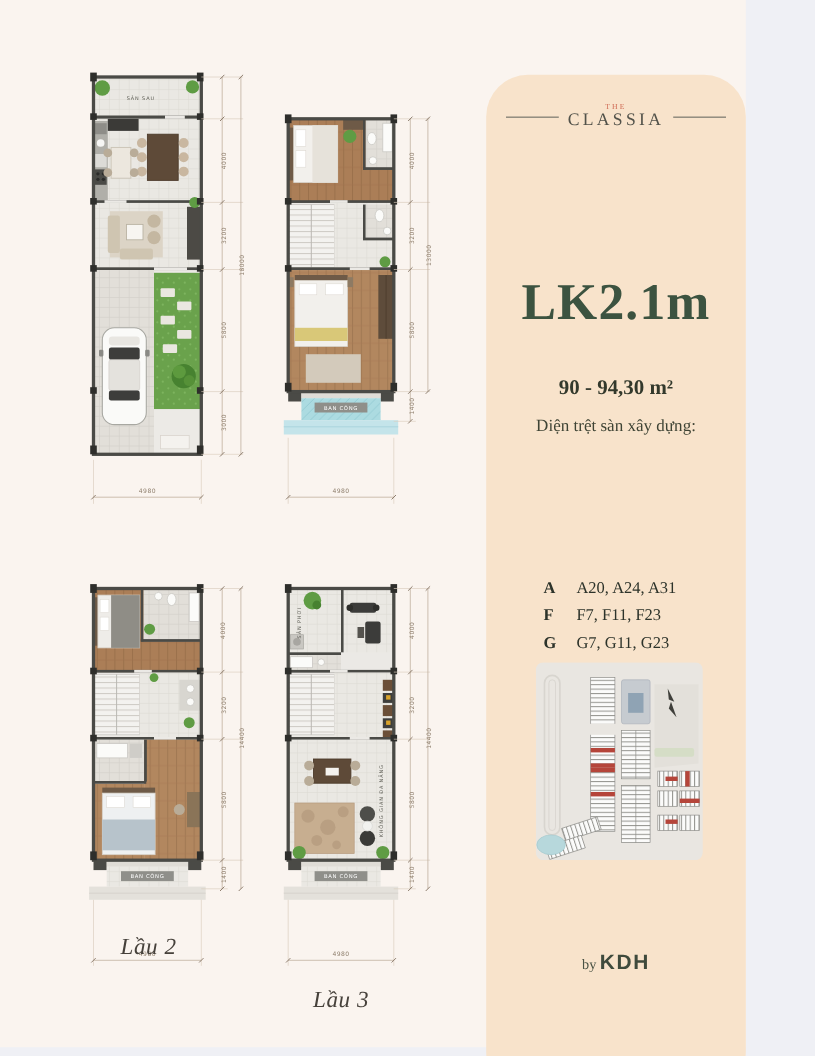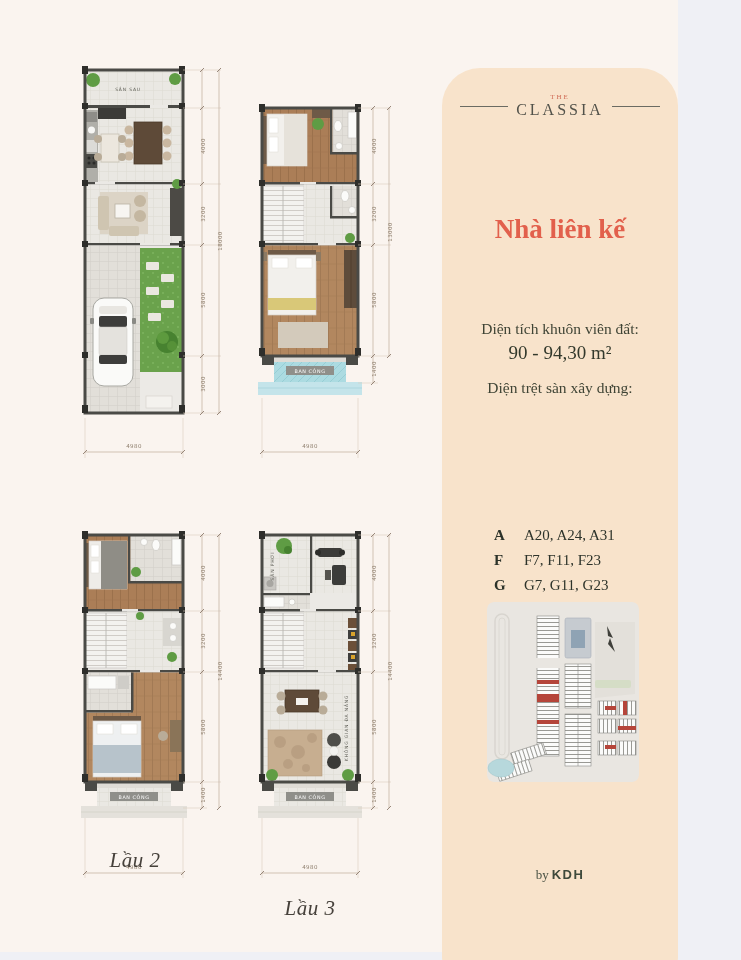--- a/index.html
+++ b/index.html
@@ -15,28 +15,28 @@
   .logo{position:absolute;top:26px;left:0;width:100%;display:flex;align-items:center;justify-content:center;gap:8px;}
   .logo .rule{display:block;width:48px;height:1px;background:#6b6b62;}
   .logo .stack{display:flex;flex-direction:column;align-items:center;line-height:1;}
   .logo .the{font-size:7px;letter-spacing:2px;color:#cf6a54;margin-bottom:1px;}
   .logo .classia{font-size:16px;letter-spacing:3px;color:#52524a;}
   .subtitle{position:absolute;top:146px;left:0;width:100%;text-align:center;
             font-size:27px;font-weight:bold;color:#e2604c;}
   .title{position:absolute;top:180px;left:0;width:100%;text-align:center;
          font-size:47px;font-weight:bold;color:#3c5340;letter-spacing:1px;}
   .area-label{position:absolute;left:0;width:100%;text-align:center;font-size:15.5px;color:#3f4435;}
-  .area-value{position:absolute;left:0;width:100%;text-align:center;font-size:19px;font-weight:normal;color:#33392c;}
+  .area-value{position:absolute;left:0;width:100%;text-align:center;font-size:19px;font-weight:bold;color:#33392c;}
   .units{position:absolute;top:459px;left:52px;font-size:15px;color:#2d332a;}
   .unit-row{display:flex;margin-bottom:8px;}
   .unit-group{width:30px;font-weight:bold;}
   .map-wrap{position:absolute;left:45px;top:534px;width:152px;height:180px;border-radius:7px;overflow:hidden;}
   .byline{position:absolute;top:797px;left:0;width:100%;text-align:center;color:#3f4a3c;}
   .byline .by{font-size:13px;margin-right:3px;color:#4a5244;}
-  .byline .kdh{font-size:13px;font-weight:bold;letter-spacing:1.5px;font-family:"Liberation Sans",sans-serif;}
+  .byline .kdh{font-size:19px;font-weight:bold;letter-spacing:1.5px;font-family:"Liberation Sans",sans-serif;}
   
   svg .dimv,svg .dimh{font-family:"DejaVu Sans",sans-serif;font-size:5.5px;fill:#90806f;letter-spacing:.4px;}
   svg .room{font-family:"DejaVu Sans",sans-serif;font-size:4.5px;fill:#5c5c54;letter-spacing:.8px;}
   svg .balc{font-family:"DejaVu Sans",sans-serif;font-size:4.8px;fill:#ffffff;letter-spacing:.6px;}
 </style>
 </head>
 <body>
 
 <div class="page">
   <div class="sheet"></div>
@@ -481,22 +481,21 @@
 
   <div class="panel">
     <div class="logo">
       <span class="rule"></span>
       <span class="stack">
         <span class="the">THE</span>
         <span class="classia">CLASSIA</span>
       </span>
       <span class="rule"></span>
     </div>
-    <div class="subtitle">Nhà liên kế</div>
-    <div class="area-label" style="top:252px">Diện tích khuôn viên đất:</div>
+    <div class="title">LK2.1m</div>
     <div class="area-value" style="top:274px">90 - 94,30 m²</div>
     <div class="area-label" style="top:311px">Diện trệt sàn xây dựng:</div>
 
     <div class="units">
       <div class="unit-row">
         <span class="unit-group">A</span>
         <span>A20, A24, A31</span>
       </div>
       <div class="unit-row">
         <span class="unit-group">F</span>

